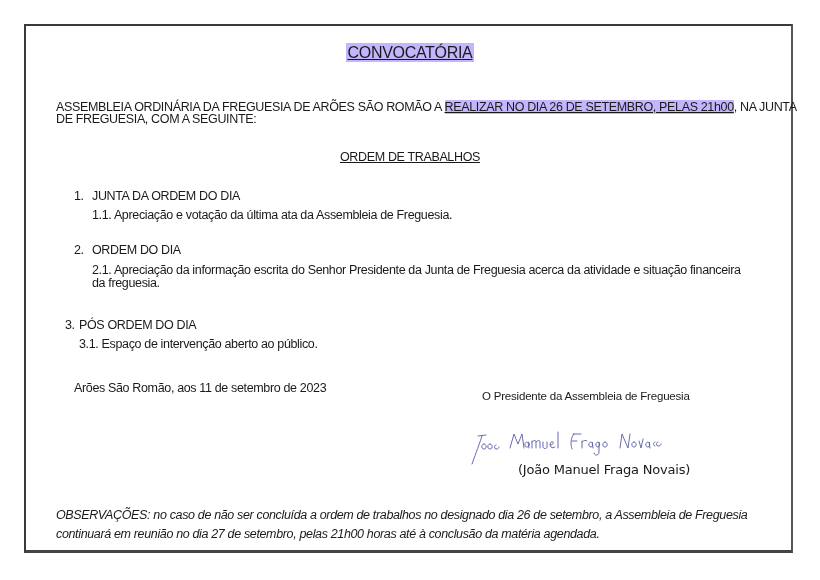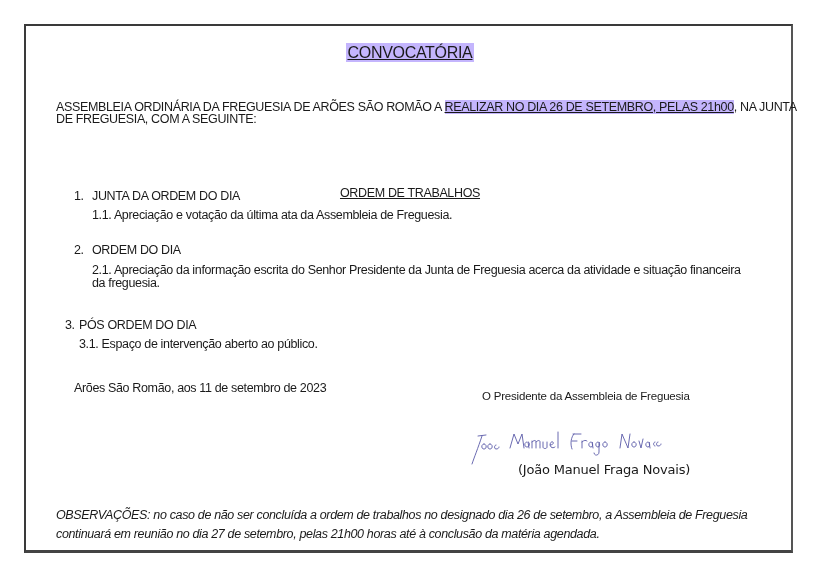--- a/index.html
+++ b/index.html
@@ -28,21 +28,21 @@
 
 <div class="frame"></div>
 
 <div class="txt title">
   <span class="hl">CONVOCATÓRIA</span>
 </div>
 
 <div class="txt" style="left:56px; top:84px;margin-top:16px;"><span>ASSEMBLEIA ORDINÁRIA DA FREGUESIA DE ARÕES SÃO ROMÃO A </span><span class="hl">REALIZAR NO DIA 26 DE SETEMBRO, PELAS 21h00</span><span>, NA JUNTA</span></div>
 <div class="txt" style="left:56px; top:112px;">DE FREGUESIA, COM A SEGUINTE:</div>
 
-<div class="txt underline" style="left:0; width:820px; text-align:center; top:150px;margin-top:36px;">ORDEM DE TRABALHOS</div>
+<div class="txt underline" style="left:0; width:820px; text-align:center; top:150px;">ORDEM DE TRABALHOS</div>
 
 <div class="txt" style="left:74px; top:189px;">1.</div>
 <div class="txt" style="left:92px; top:189px;">JUNTA DA ORDEM DO DIA</div>
 <div class="txt" style="left:92px; top:208px;">1.1. Apreciação e votação da última ata da Assembleia de Freguesia.</div>
 
 <div class="txt" style="left:74px; top:243px;">2.</div>
 <div class="txt" style="left:92px; top:243px;">ORDEM DO DIA</div>
 <div class="txt" style="left:92px; top:263px;">2.1. Apreciação da informação escrita do Senhor Presidente da Junta de Freguesia acerca da atividade e situação financeira</div>
 <div class="txt" style="left:92px; top:276px;">da freguesia.</div>
 

